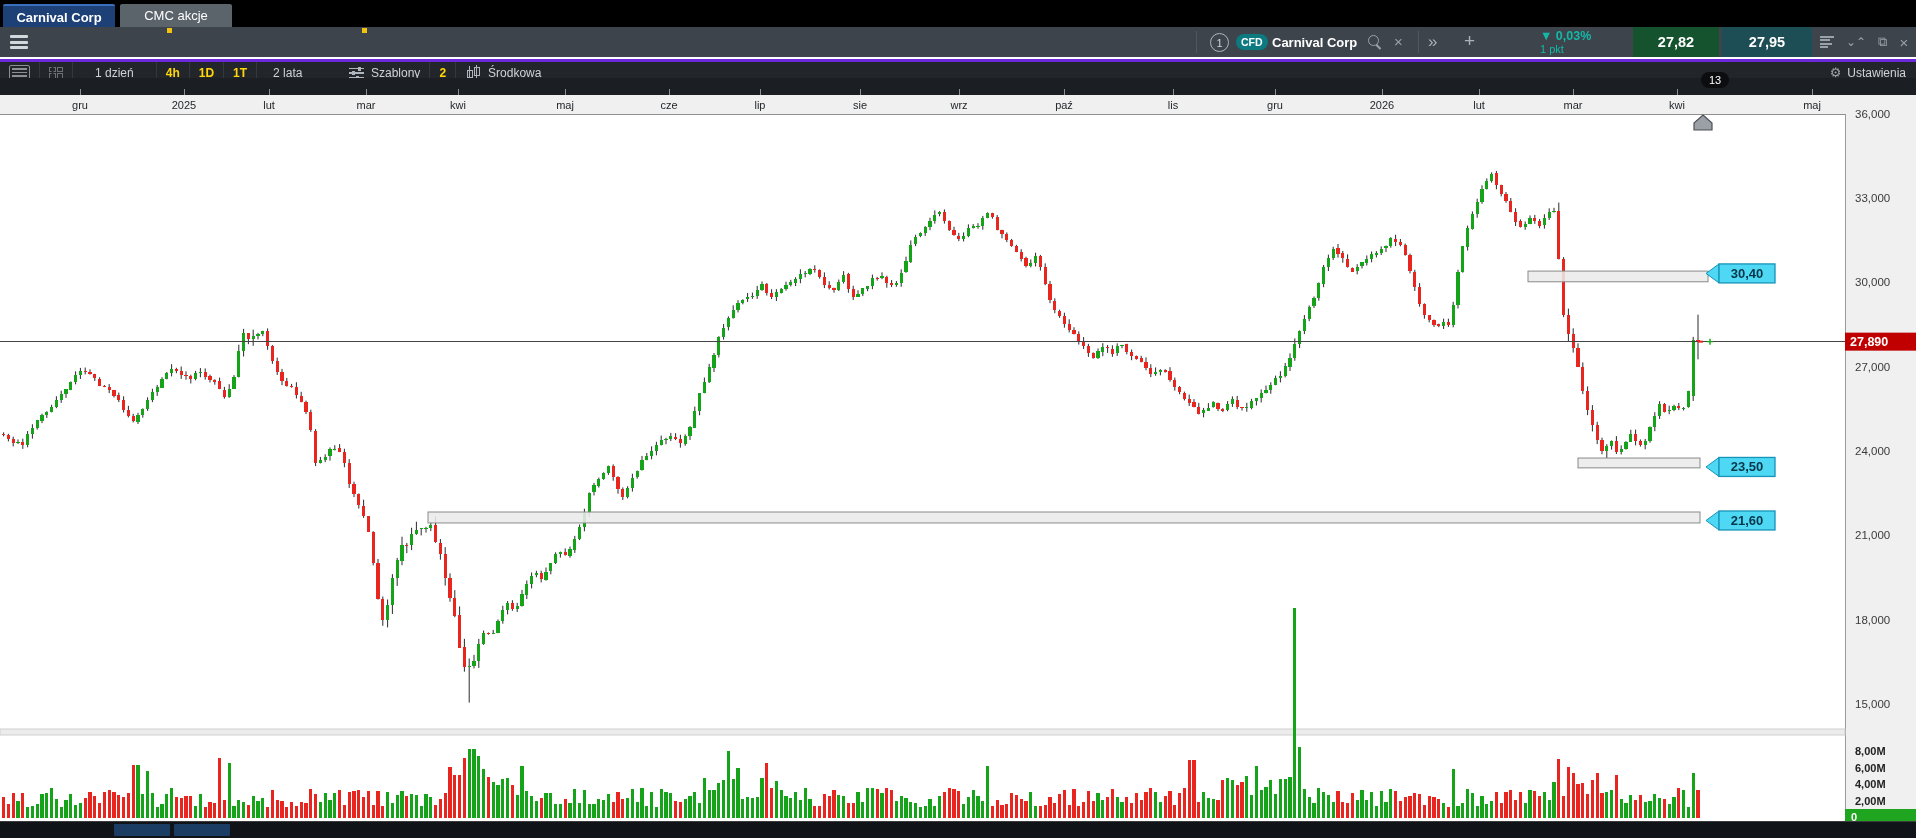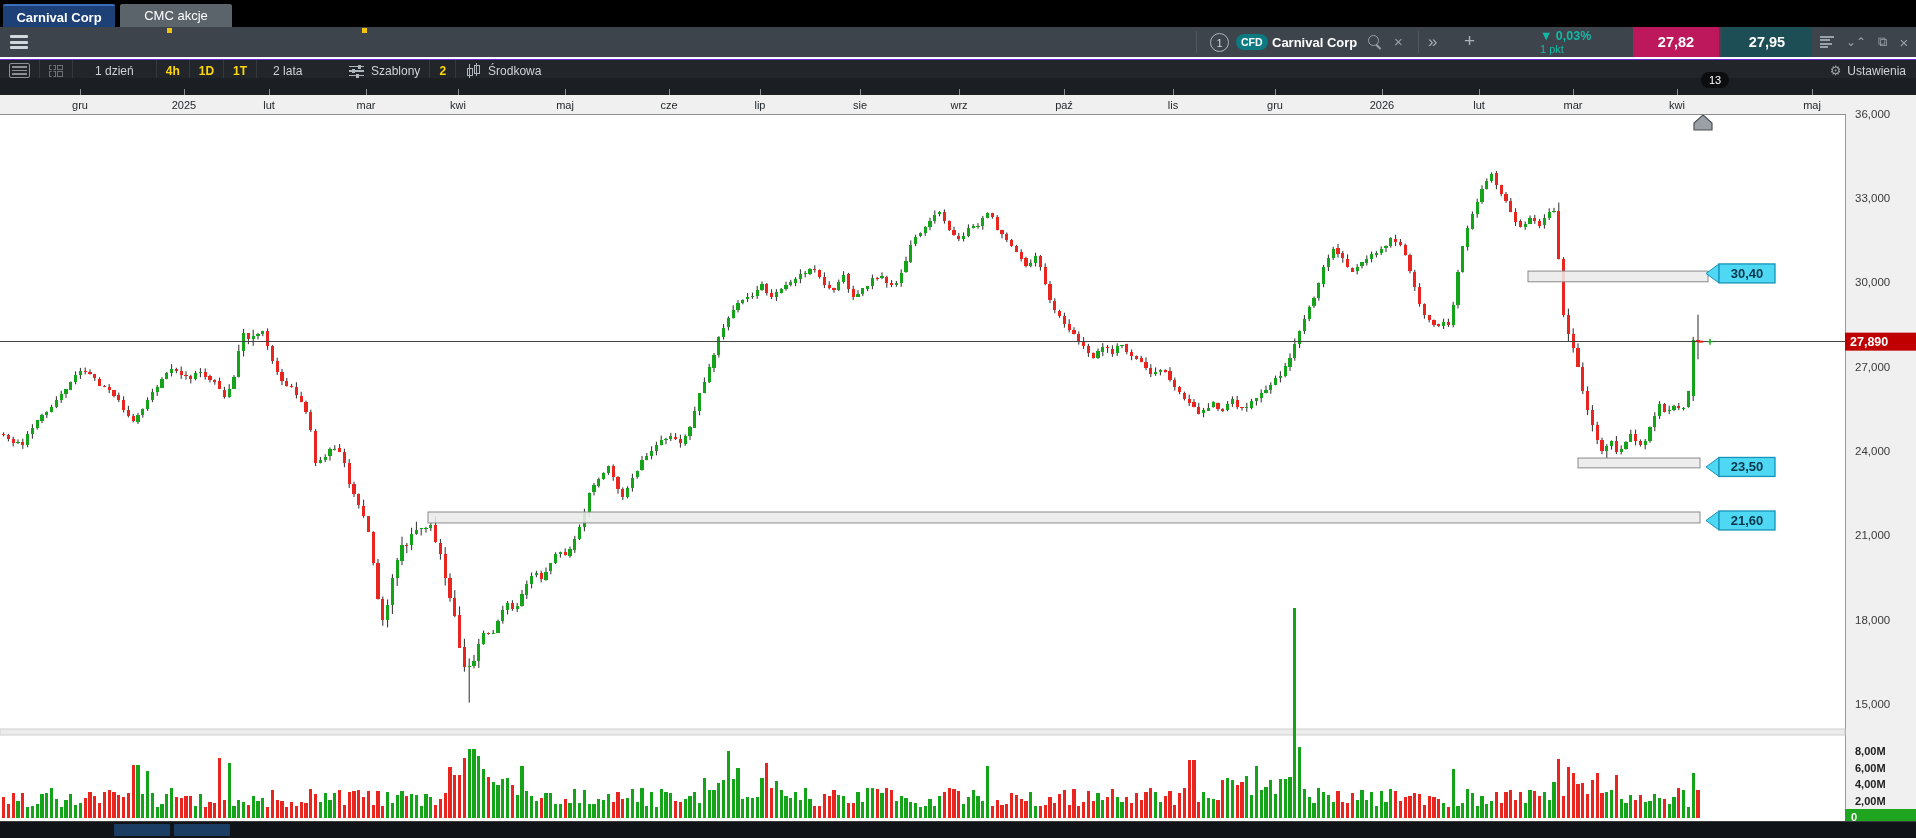--- a/index.html
+++ b/index.html
@@ -33,32 +33,32 @@
   .sicon .tail{position:absolute;left:9px;top:9px;width:6px;height:1.8px;background:#9aa1a8;transform:rotate(45deg);transform-origin:0 0;}
   .xicon{color:#9aa1a8;font-size:15px;line-height:30px;}
   .vsep{position:absolute;top:4px;width:1px;height:22px;background:#50575e;}
   .chev{position:absolute;left:1428px;top:0;color:#aab1b8;font-size:17px;line-height:30px;letter-spacing:-2px;}
   .plus{position:absolute;left:1464px;top:0;color:#aab1b8;font-size:19px;line-height:28px;}
   .chg{position:absolute;left:1540px;top:2px;width:88px;color:#14b8a6;line-height:1.15;}
   .chg .pct{font-size:12.5px;font-weight:bold;}
   .chg .pkt{font-size:11px;}
   .pricebox{position:absolute;top:0;height:30px;display:flex;align-items:center;justify-content:center;
             color:#fff;font-size:14.5px;font-weight:bold;}
-  .sellbox{left:1633px;width:86px;background:#be185d;}
+  .sellbox{left:1633px;width:86px;background:#14532d;}
   .buybox{left:1722px;width:90px;background:#1d4e55;}
   .spreadbadge{position:absolute;left:1701px;top:45px;width:28px;height:16px;background:#0b0d0f;color:#fff;
                font-size:11px;display:flex;align-items:center;justify-content:center;border-radius:8px;z-index:5;}
   .winicons{position:absolute;left:1820px;top:0;height:30px;display:flex;align-items:center;gap:12px;color:#9aa1a8;}
   .depth-icon{width:14px;height:12px;display:flex;flex-direction:column;justify-content:space-between;}
   .depth-icon i{display:block;height:2px;background:#9aa1a8;}
   .depth-icon i:nth-child(1){width:14px}.depth-icon i:nth-child(2){width:10px}
   .depth-icon i:nth-child(3){width:12px}.depth-icon i:nth-child(4){width:8px}
 
   
-  .row3{position:absolute;left:0;top:59px;width:1916px;height:21px;background:#22262a;border-top:1px solid #6d28d9;}
+  .row3{position:absolute;left:0;top:59px;width:1916px;height:21px;background:#22262a;border-top:3px solid #6d28d9;}
   .tb{position:absolute;top:0;height:21px;display:flex;align-items:center;color:#cfd3d7;font-size:12px;}
   .tbtn{padding:0 9px;height:21px;display:flex;align-items:center;border-right:1px solid #34393f;}
   .yellow{color:#ffd60a;font-weight:bold;}
   .list-icon{width:15px;height:13px;border:1.5px solid #8a9096;border-radius:2px;display:flex;flex-direction:column;justify-content:space-evenly;padding:0 2px;}
   .list-icon i{display:block;height:1.5px;background:#8a9096;}
   .grid-icon{width:14px;height:12px;display:grid;grid-template-columns:1fr 1fr;grid-template-rows:1fr 1fr;gap:1px;}
   .grid-icon i{border:1px dashed #6b7177;}
   .slider-icon{width:15px;height:12px;position:relative;}
   .slider-icon i{position:absolute;left:0;width:15px;height:1.5px;background:#aeb5bc;}
   .slider-icon i:nth-child(1){top:1px}.slider-icon i:nth-child(2){top:5.5px}.slider-icon i:nth-child(3){top:10px}

